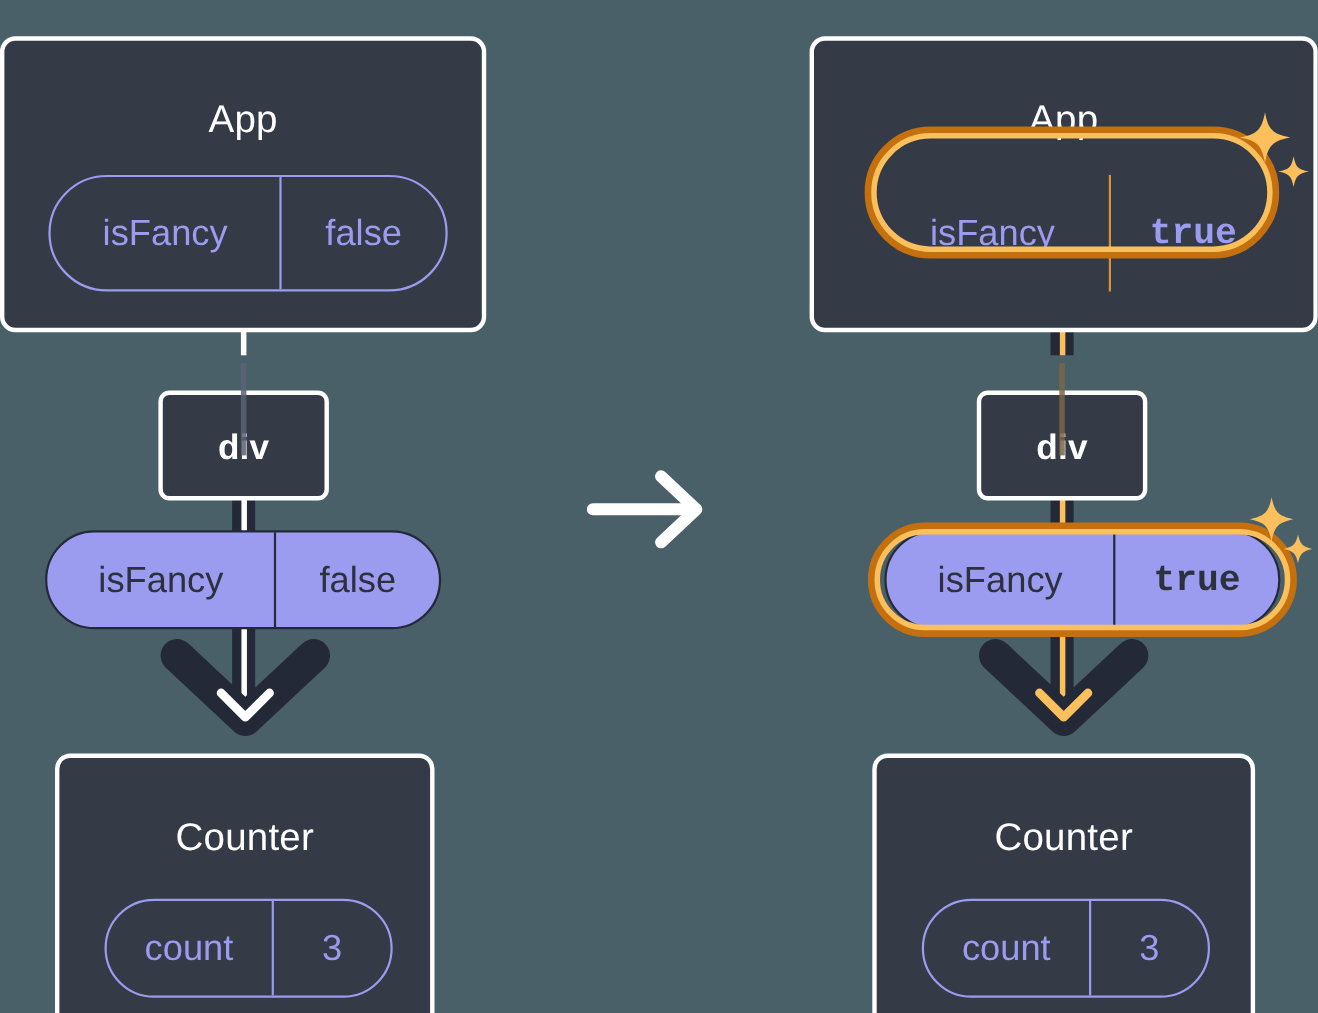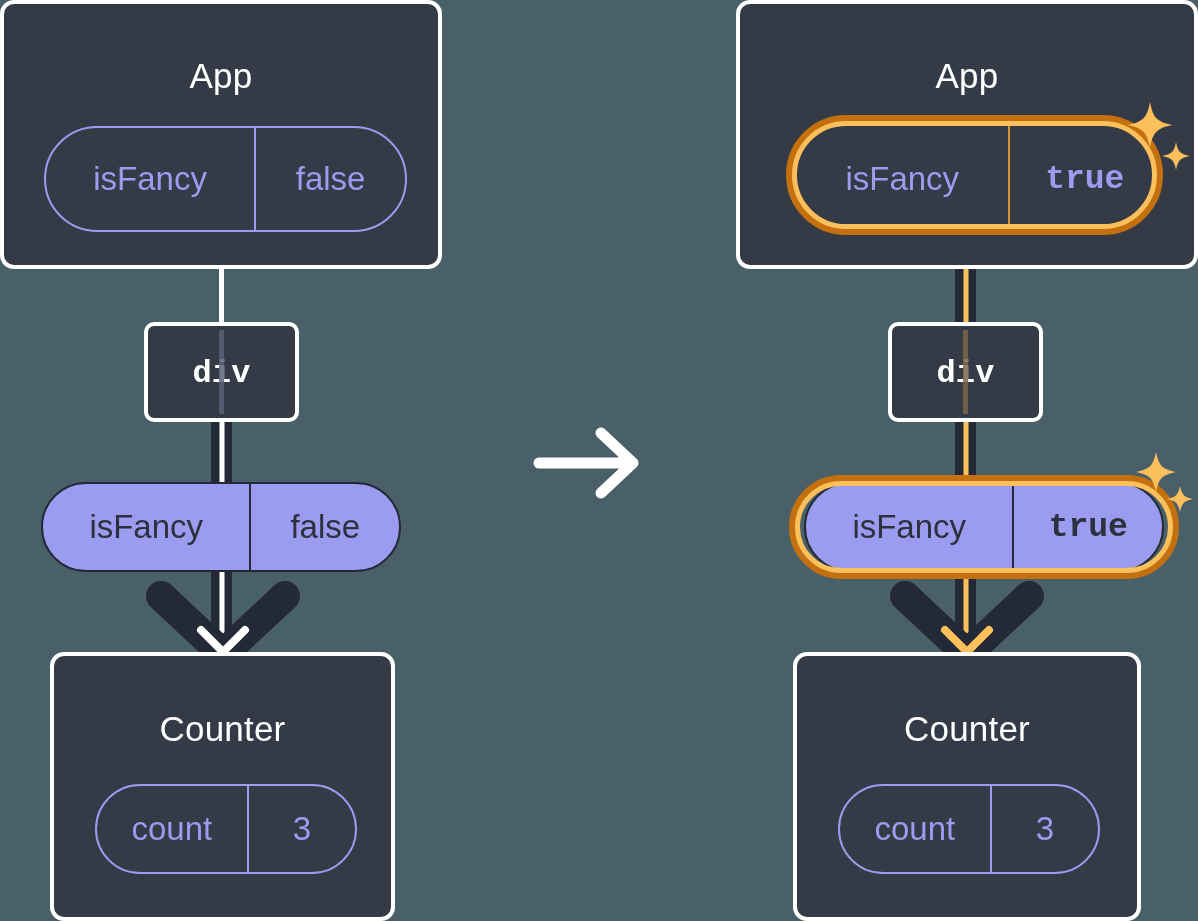--- a/index.html
+++ b/index.html
@@ -20,35 +20,35 @@
     width: 1198px;
     height: 921px;
   }
   .node {
     position: absolute;
     box-sizing: border-box;
     background: #343A46;
     border: 4px solid #FFFFFF;
     border-radius: 14px;
     z-index: 5;
+    margin-top: 33px;
   }
   .node-title {
     position: absolute;
     left: 0;
     width: 100%;
     text-align: center;
     color: #FFFFFF;
     font-size: 35px;
     font-weight: 400;
     letter-spacing: 0.2px;
   }
   .div-node {
     border-radius: 10px;
     border-width: 4px;
-    font-family: Liberation Mono, monospace;
   }
   .div-node .node-title {
     font-size: 32px;
     font-weight: 700;
     top: 29px;
   }
 
   
   .pill {
     position: absolute;

